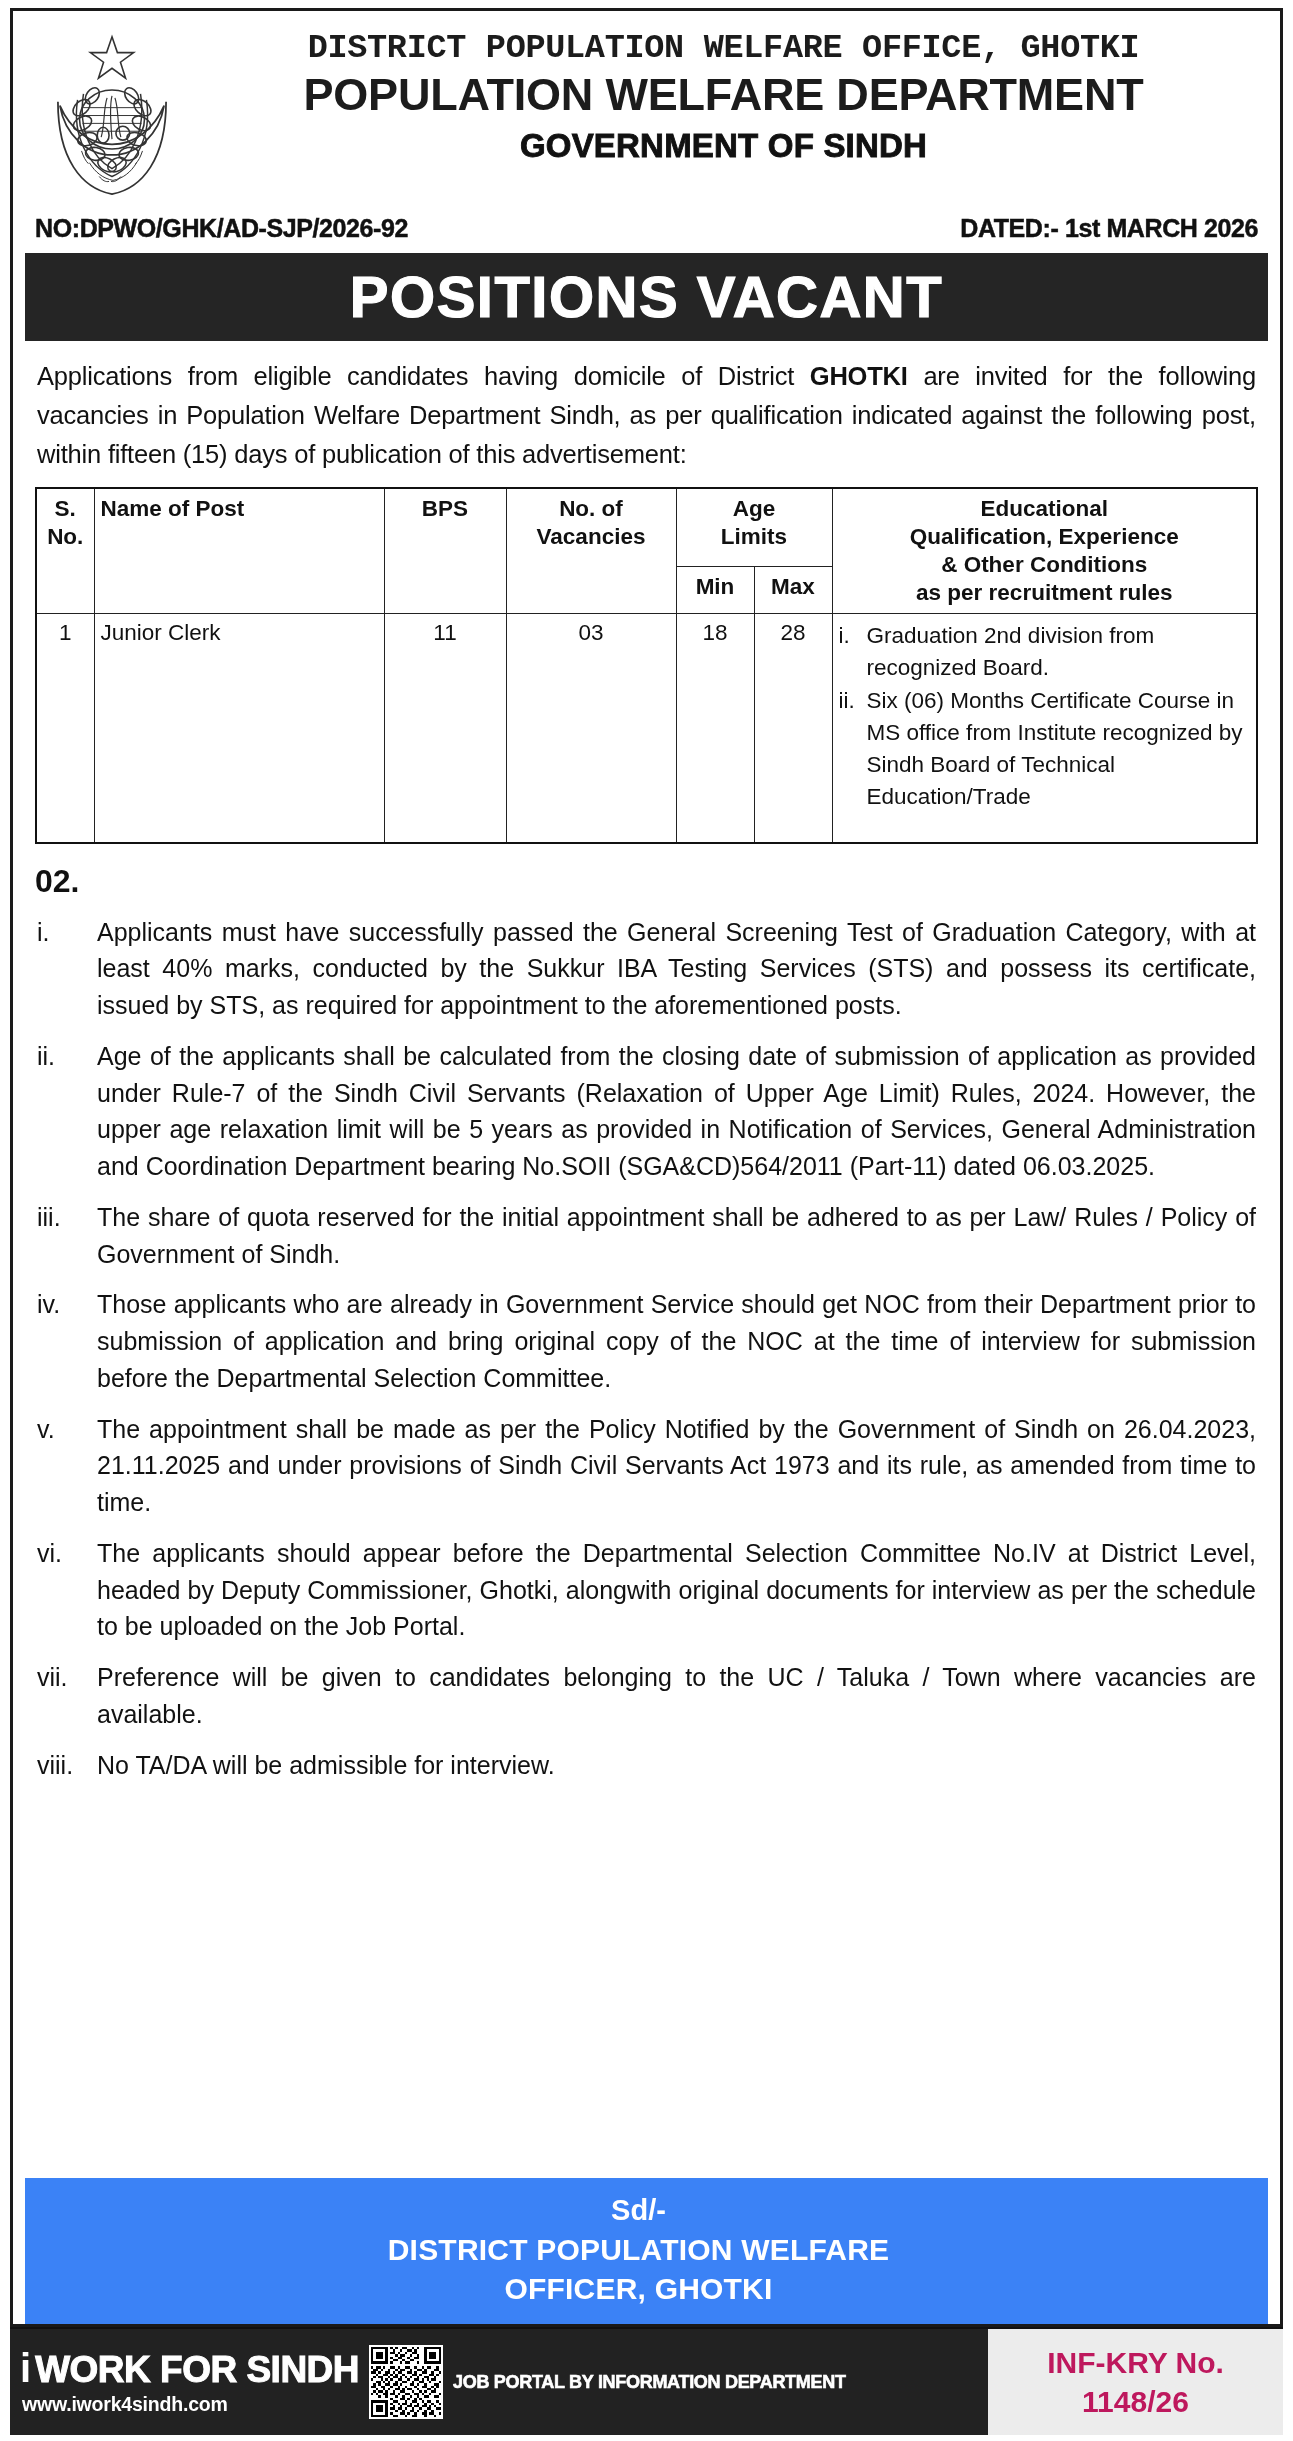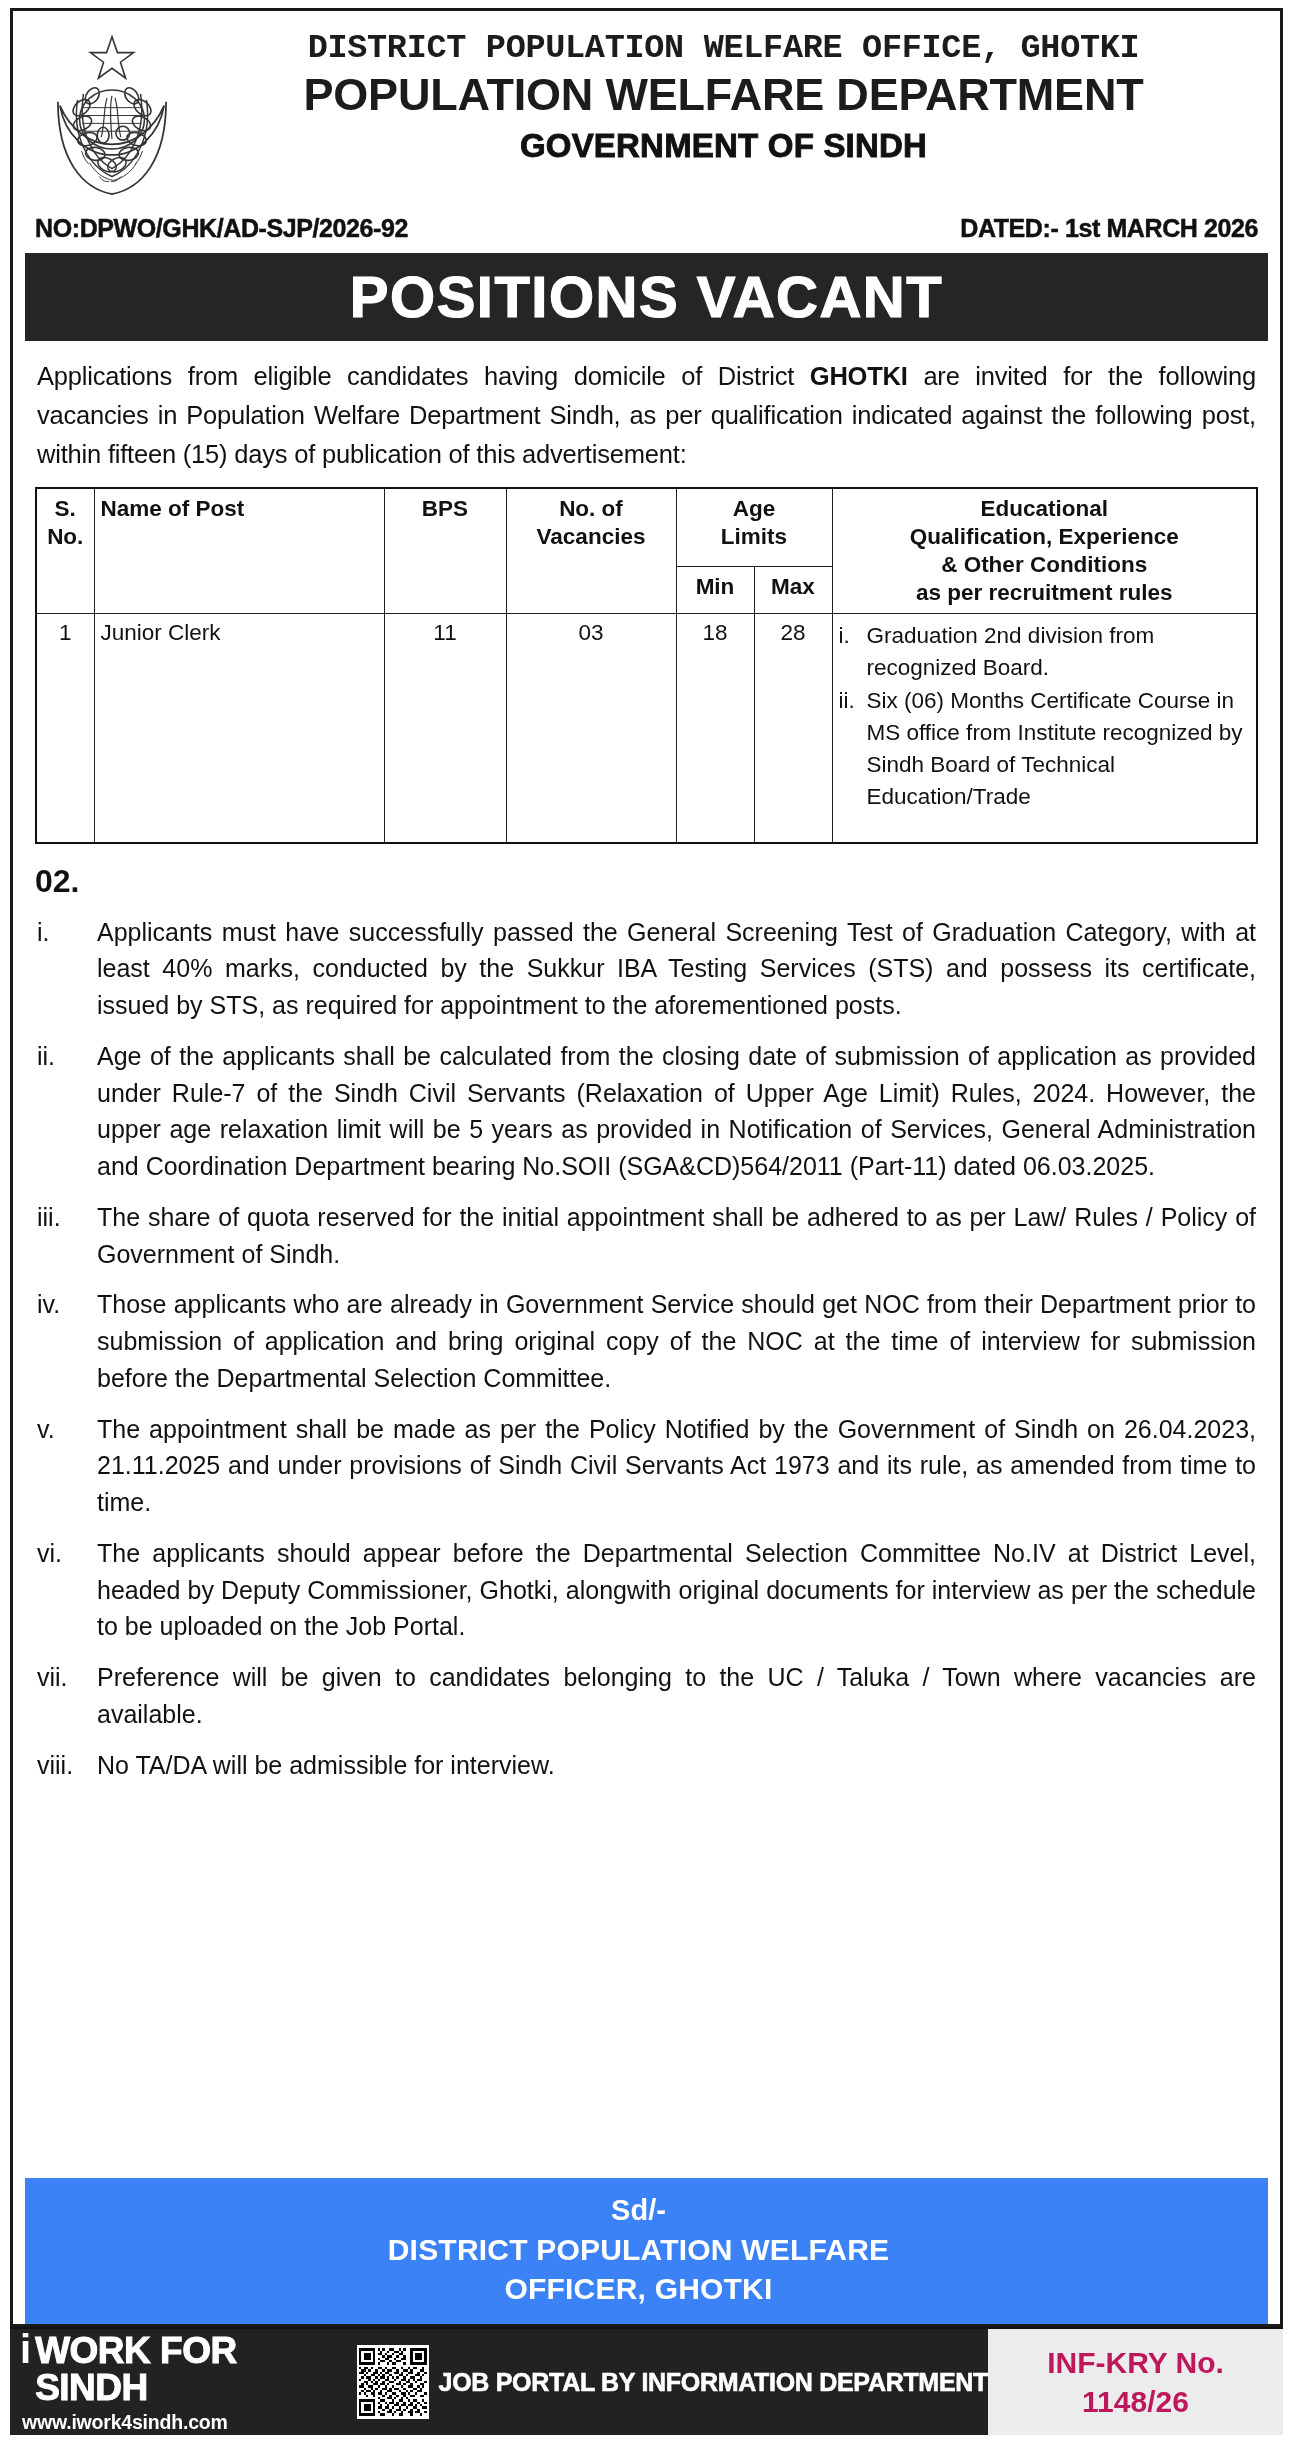--- a/index.html
+++ b/index.html
@@ -258,21 +258,21 @@
     margin-left: 2px;
   }
   .qr {
     width: 74px; height: 74px;
     background: #fff;
     padding: 2px;
   }
   .qr svg { display: block; width: 100%; height: 100%; }
   .jobportal {
     color: #fff;
-    font-size: 25px;
+    font-size: 18px;
     font-weight: bold;
     letter-spacing: -0.3px;
     white-space: nowrap;
     -webkit-text-stroke: 0.6px #fff;
   }
   .foot-light {
     width: 295px;
     background: #ececec;
     display: flex;
     flex-direction: column;

